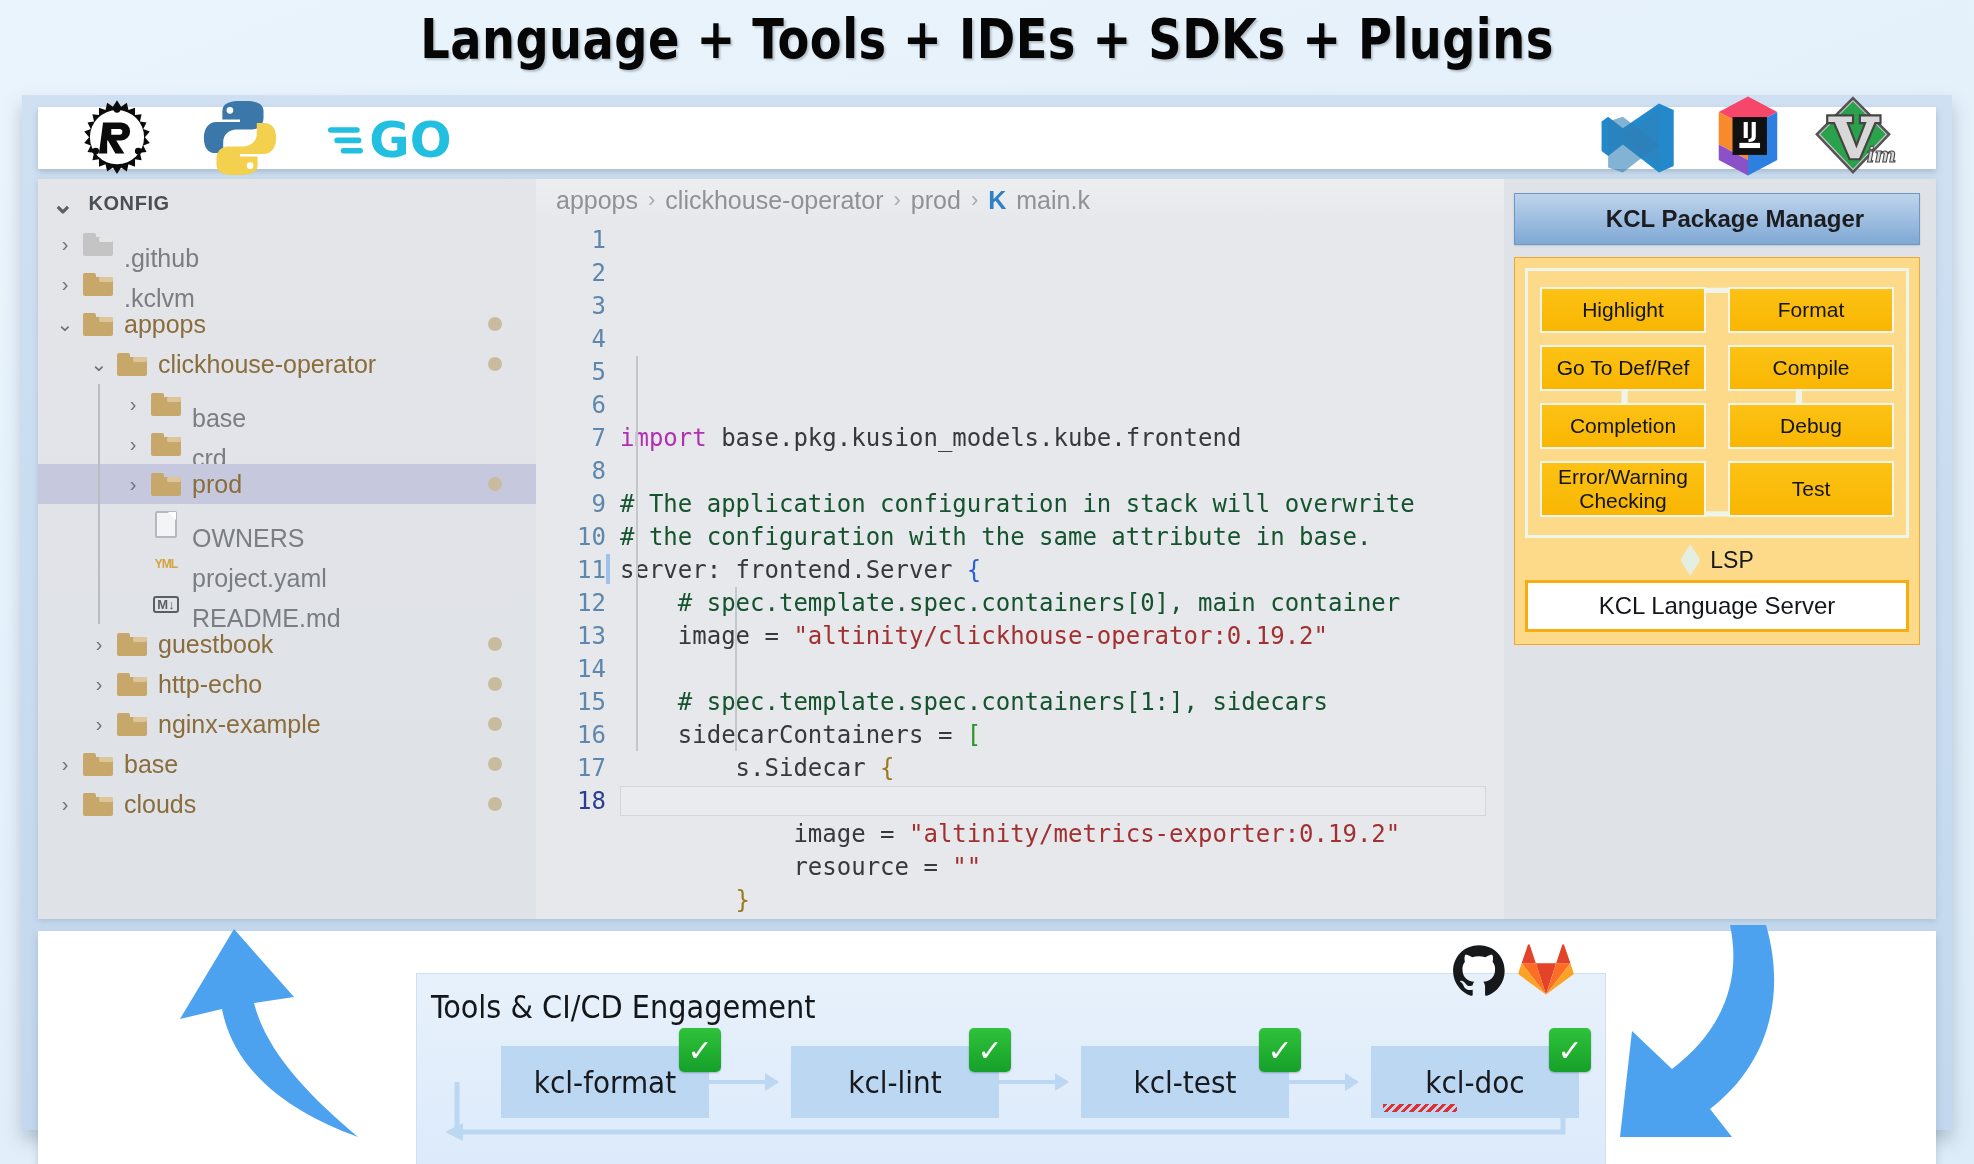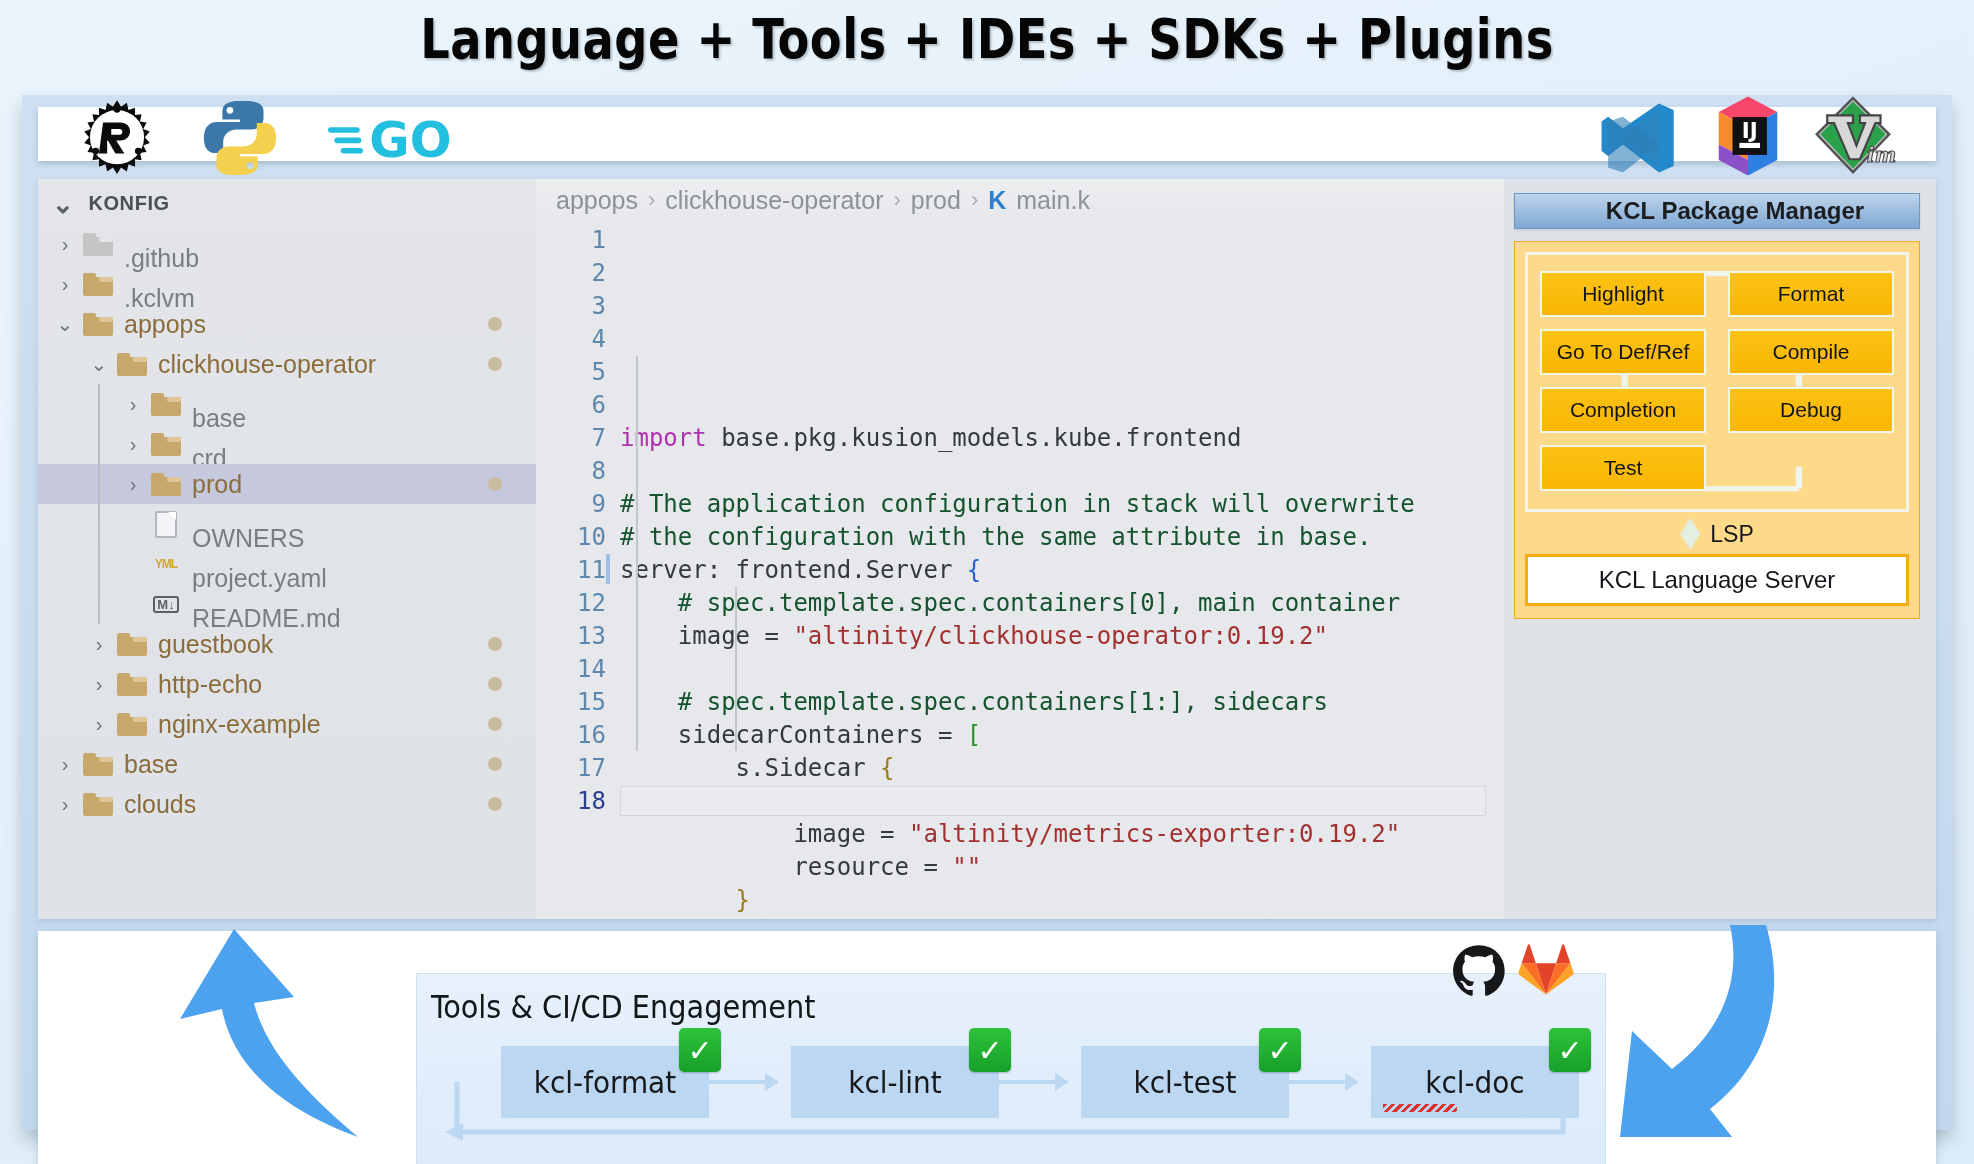--- a/index.html
+++ b/index.html
@@ -29,21 +29,21 @@
 
   
   #app-window{
     position:absolute; left:22px; top:95px; width:1930px; height:1035px;
     background:linear-gradient(180deg,#cfe0f2 0%,#c3d8ee 100%);
     box-shadow:0 10px 16px rgba(90,110,130,.35);
   }
 
   
   #logo-bar{
-    position:absolute; left:16px; top:12px; width:1898px; height:54px;
+    position:absolute; left:16px; top:12px; width:1898px; height:62px;
     background:#ffffff;
     box-shadow:0 3px 6px rgba(100,120,140,.35);
     display:flex; align-items:center;
   }
 
   
   .rust-logo{ position:absolute; left:38px; top:-10px; width:82px; height:82px; }
   
   .py-logo{ position:absolute; left:160px; top:-12px; width:84px; height:86px;}
   
@@ -146,21 +146,21 @@
     position:absolute; left:0; right:18px; height:30px;
     border:1px solid #d4d7da; background:#e9ebee;
   }
 
   
   #kcl-panel{
     width:432px; flex:0 0 432px; padding:14px 16px 0 10px;
     background:#dfe3e8;
   }
   #pkg-manager{
-    height:36px; background:linear-gradient(180deg,#bed4ec,#7fa8d4);
+    height:52px; background:linear-gradient(180deg,#bed4ec,#7fa8d4);
     border:1px solid #6f97c4;
     display:flex;align-items:center;justify-content:center;
     font-size:24px;font-weight:bold;color:#1b1d20;
     box-shadow:0 1px 2px rgba(0,0,0,.12);
     padding-left:36px;
   }
   #coding-assistant{
     margin-top:12px;
     background:#fdd98a;border:1px solid #f0a82a;
     padding:10px 10px 12px 10px;
@@ -548,20 +548,21 @@
               <polygon points="92,262 84,246 100,246"></polygon>
             </g>
           </svg>
           <div id="ca-grid">
               <div class="ca-btn">Highlight</div>
               <div class="ca-btn">Format</div>
               <div class="ca-btn">Go To Def/Ref</div>
               <div class="ca-btn">Compile</div>
               <div class="ca-btn">Completion</div>
               <div class="ca-btn">Debug</div>
+              <div class="ca-btn two-line">Error/Warning Checking</div>
               <div class="ca-btn">Test</div>
             </div>
         </div>
 
         <div id="lsp-row">
           <span class="dia"></span>
           <span class="lbl">LSP</span>
         </div>
 
         <div id="lang-server">KCL Language Server</div>

